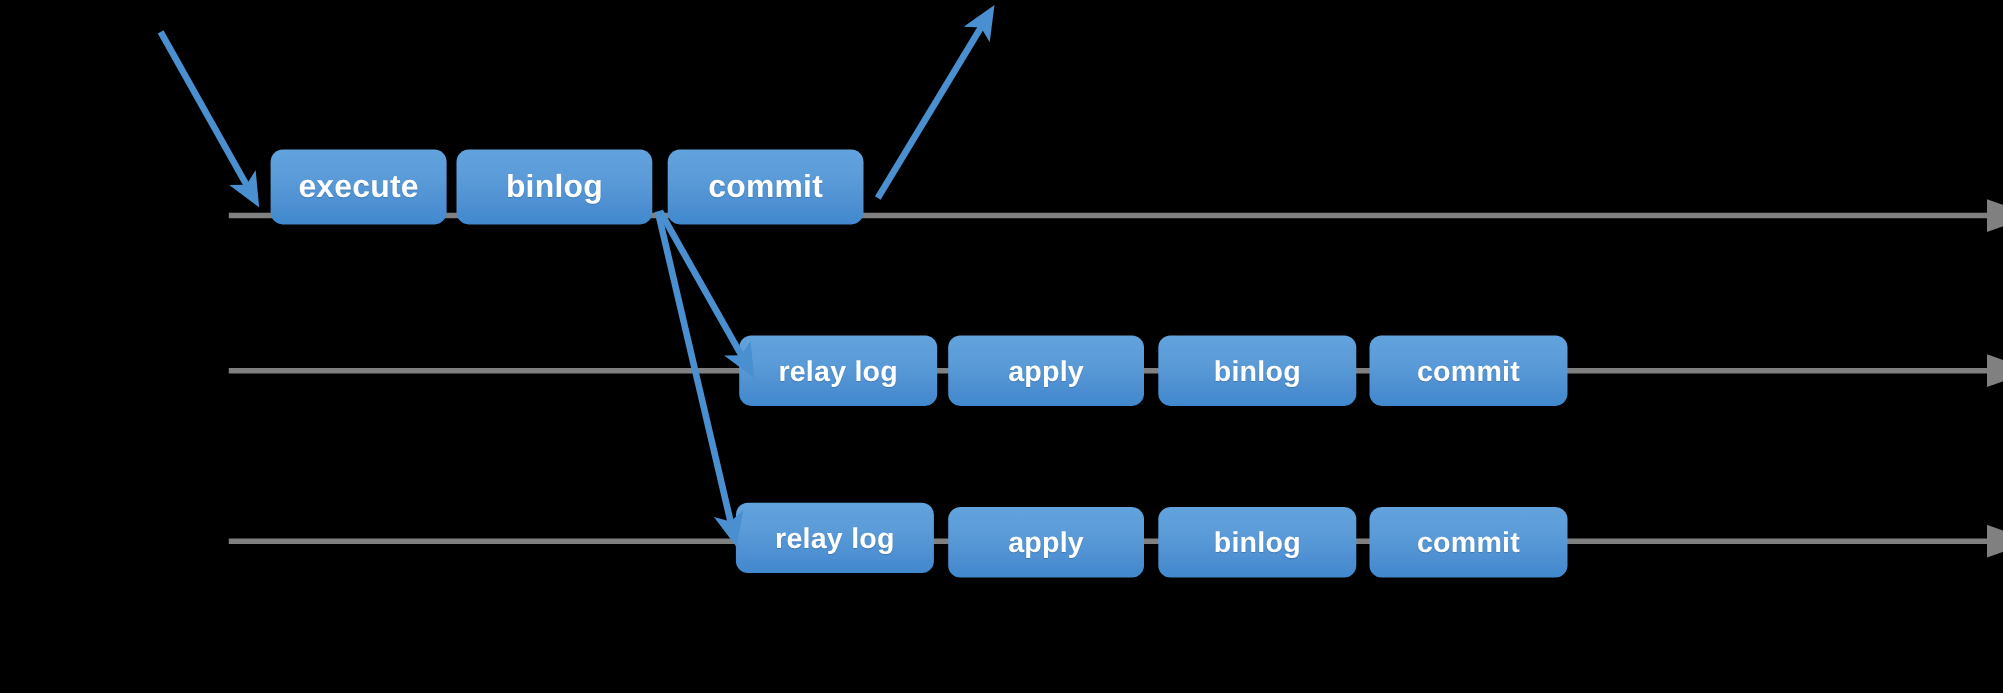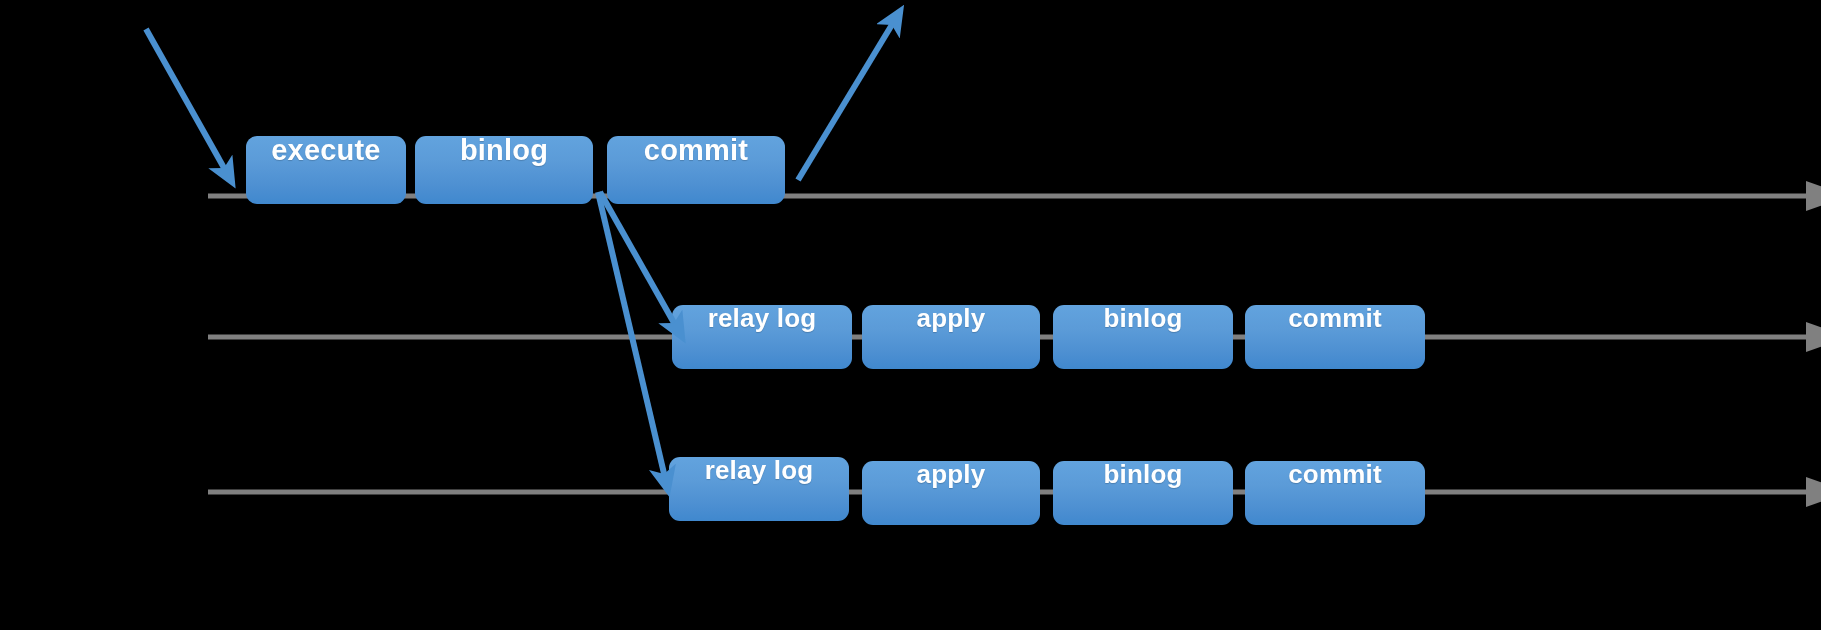--- a/index.html
+++ b/index.html
@@ -22,20 +22,21 @@
     width:1821px; height:630px;
     overflow:visible;
   }
   .box{
     position:absolute;
     box-sizing:border-box;
     border-radius:11px;
     background:linear-gradient(to bottom,#62A3DE 0%,#5B9BD8 38%,#4E90D2 72%,#4088CE 100%);
     color:#FFFFFF;
     display:flex;
+    align-items:center;
     justify-content:center;
     font-weight:bold;
     letter-spacing:.2px;
     text-shadow:0 1px 1px rgba(0,0,0,.18);
     line-height:1;
     z-index:5;
   }
   .box-label{
     display:block;
     white-space:nowrap;

